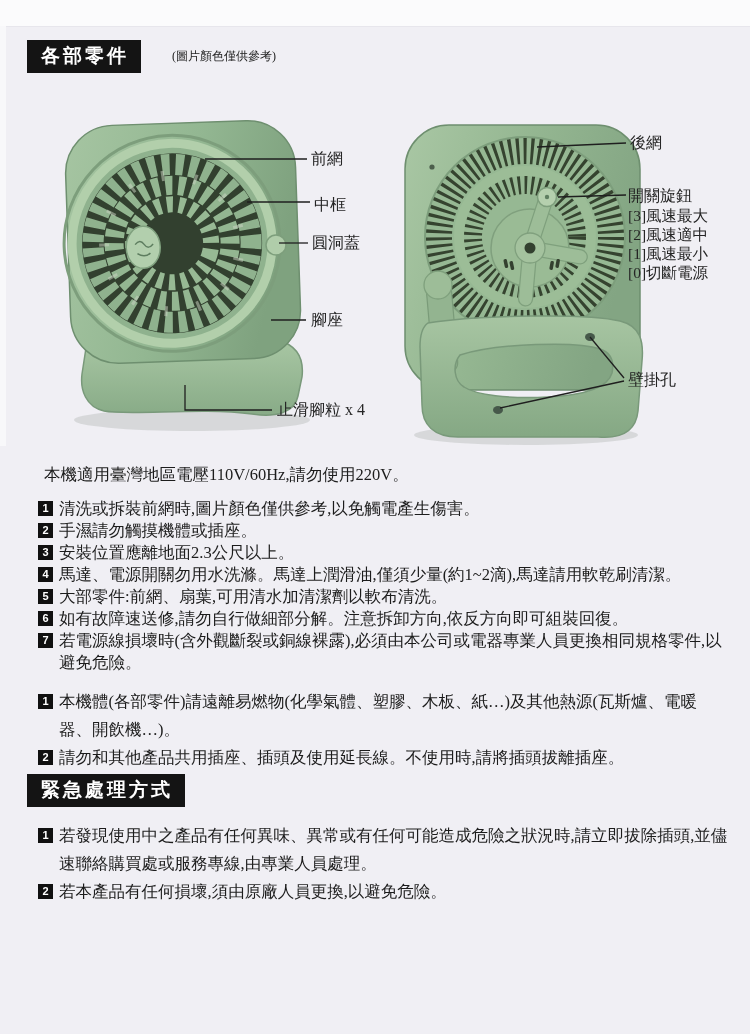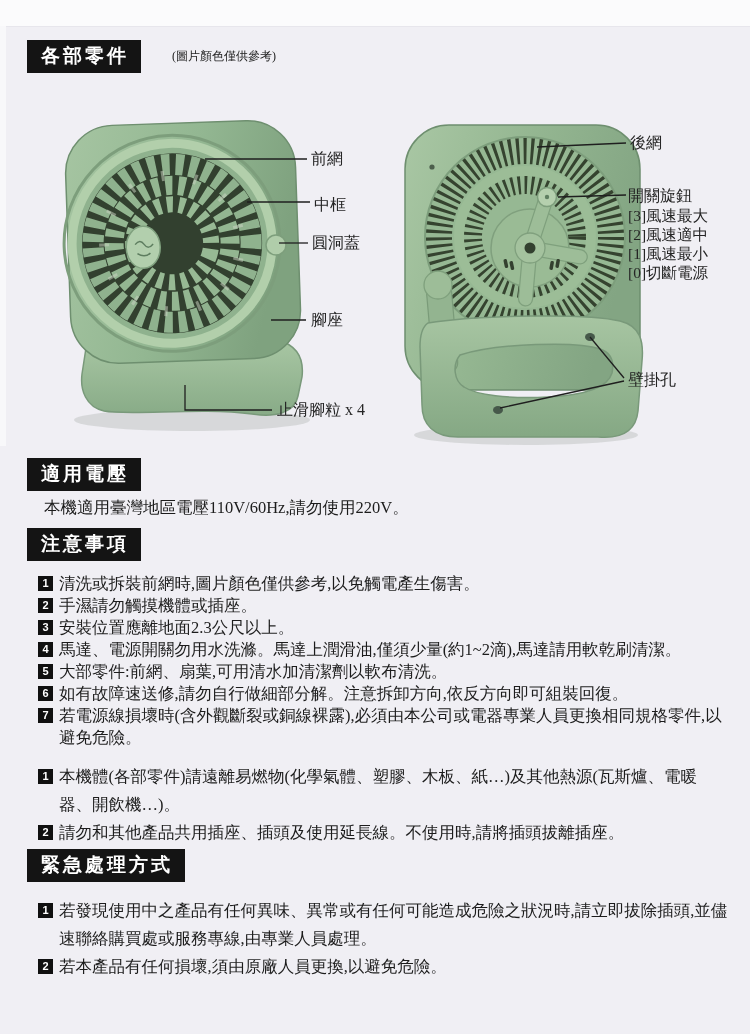--- a/index.html
+++ b/index.html
@@ -178,28 +178,22 @@
       <div class="lbl" style="left:628px; top:97px;">開關旋鈕</div>
       <div class="lbl-speeds" style="left:628px; top:116px;">
         <div>[3]風速最大</div>
         <div>[2]風速適中</div>
         <div>[1]風速最小</div>
         <div>[0]切斷電源</div>
       </div>
       <div class="lbl" style="left:628px; top:281px;">壁掛孔</div>
     </div>
 
-    <div class="hdr-row">
-      <span class="sec-hdr">適用電壓</span>
-    </div>
     <div class="body-line">本機適用臺灣地區電壓110V/60Hz,請勿使用220V。</div>
 
-    <div class="hdr-row mt-v">
-      <span class="sec-hdr">注意事項</span>
-    </div>
     <div class="num-list">
       <div class="n-item">
           <span class="sq">1</span>
           <span class="txt">清洗或拆裝前網時,圖片顏色僅供參考,以免觸電產生傷害。</span>
         </div>
       <div class="n-item">
           <span class="sq">2</span>
           <span class="txt">手濕請勿觸摸機體或插座。</span>
         </div>
       <div class="n-item">

